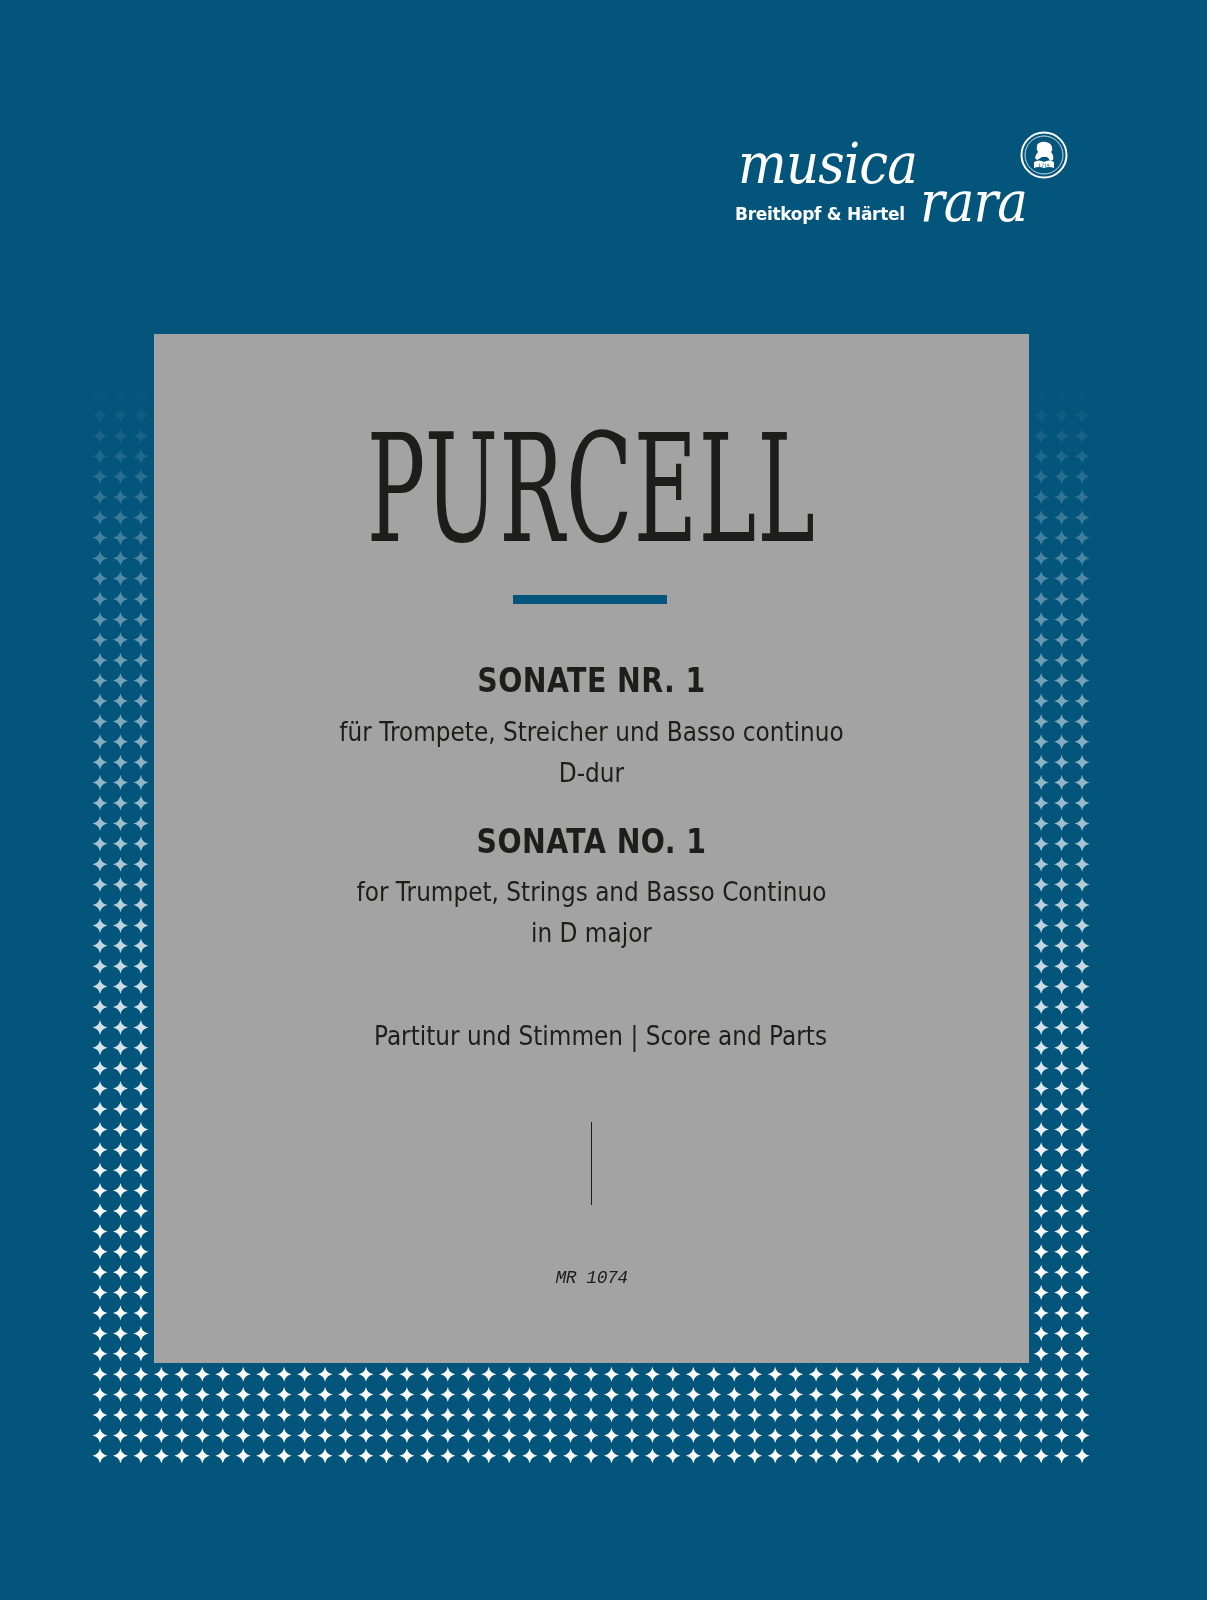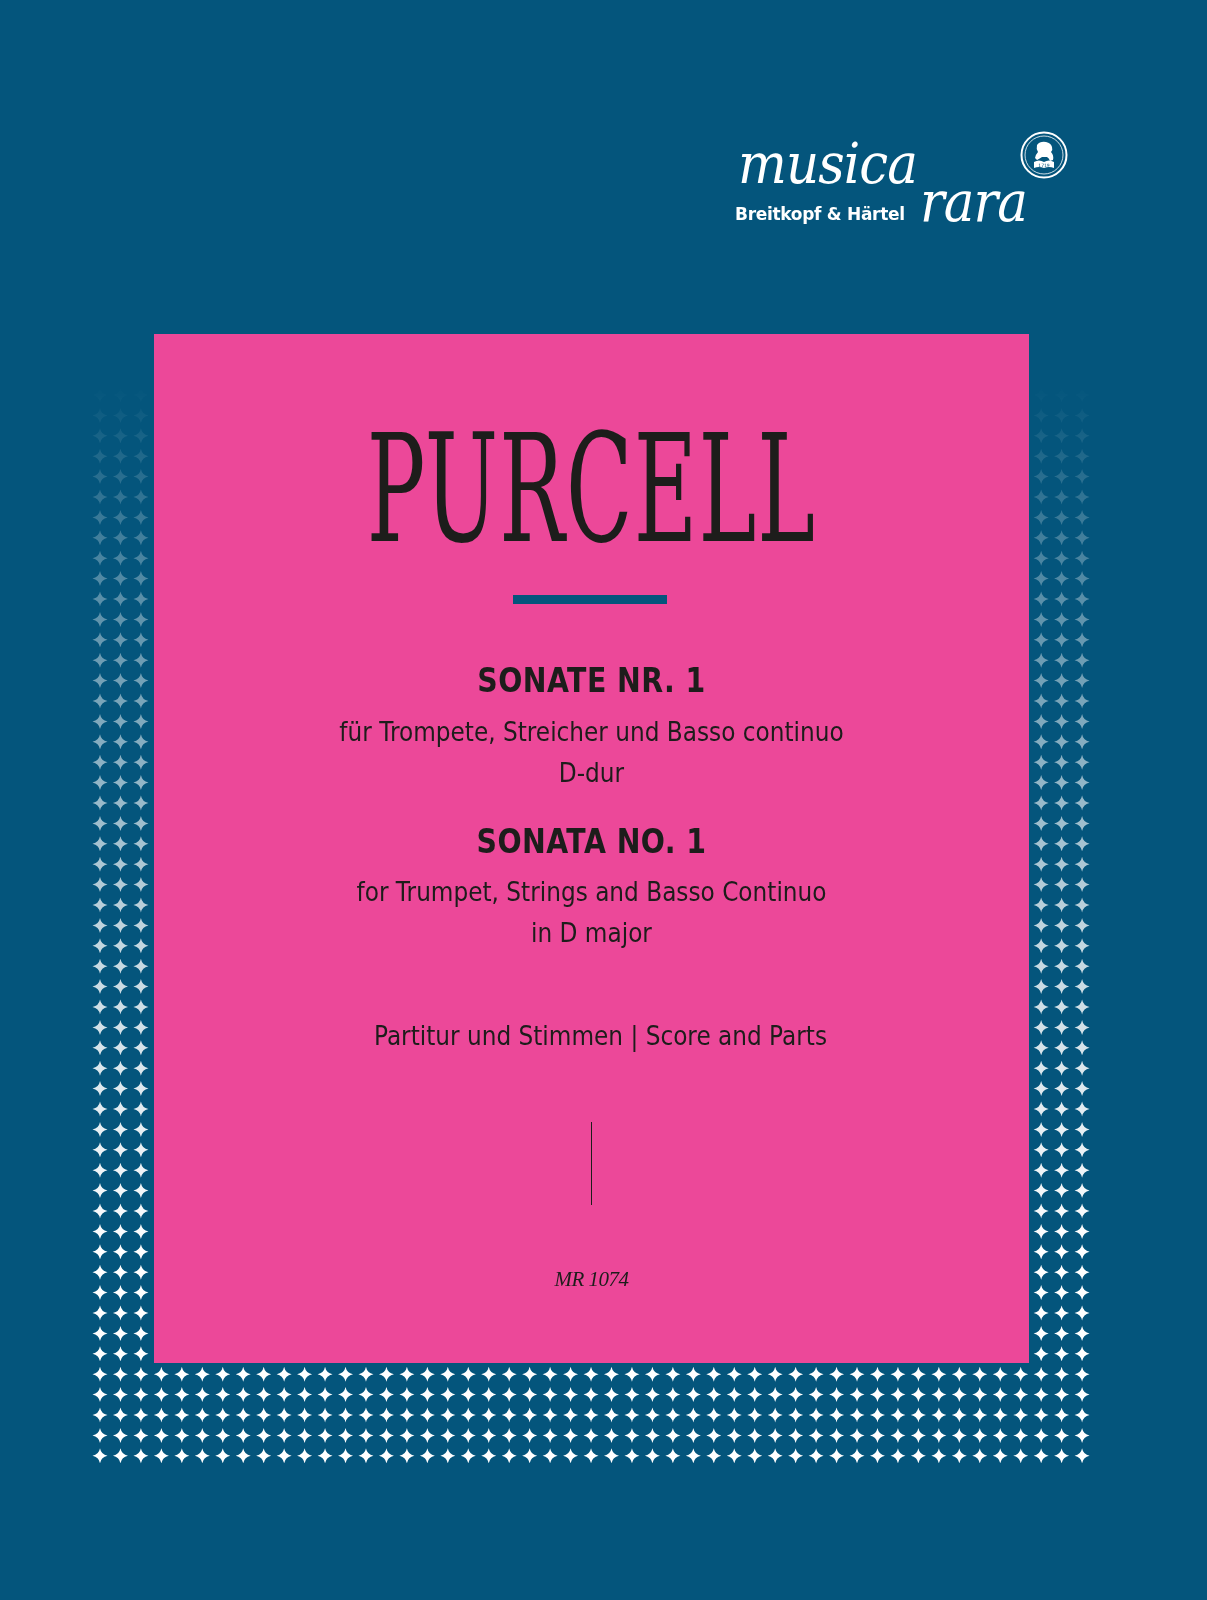--- a/index.html
+++ b/index.html
@@ -35,21 +35,21 @@
       position: absolute; left: 185px; top: 46px;
       font-family: "DejaVu Serif", serif; font-style: italic;
       font-size: 56px; color: #ffffff; letter-spacing: -1px; line-height: 1;
       transform: scaleX(0.92); transform-origin: left top;
     }
     .logo-seal { position: absolute; left: 285px; top: 3px; width: 48px; height: 48px; }
 
     
     .panel {
       position: absolute; left: 154px; top: 334px; width: 875px; height: 1029px;
-      background: #ec4899;
+      background: #a3a3a3;
     }
     .composer {
       position: absolute; left: 0; right: 0; top: 80px; text-align: center;
       font-family: "DejaVu Serif", serif; font-size: 150px; color: #1d1d1b;
       line-height: 1; letter-spacing: 2px;
       transform: scaleX(0.58); transform-origin: center top;
     }
     .rule {
       position: absolute; left: 359px; top: 261px; width: 154px; height: 9px; background: #04557c;
     }
@@ -66,21 +66,21 @@
       transform: scaleX(0.86); transform-origin: center top;
     }
     .edition {
       position: absolute; left: 18px; right: 0; text-align: center; top: 688px;
       font-family: "DejaVu Sans", sans-serif; font-size: 27px; color: #1d1d1b; line-height: 1;
       transform: scaleX(0.86); transform-origin: center top;
     }
     .vline { position: absolute; left: 437px; top: 788px; width: 1px; height: 83px; background: #1d1d1b; }
     .catalog {
       position: absolute; left: 0; right: 0; text-align: center; top: 935px;
-      font-family: Liberation Serif, serif; font-style: italic; font-size: 21px;
+      font-family: Liberation Mono, monospace; font-style: italic; font-size: 18px;
       color: #1d1d1b; line-height: 1; letter-spacing: -0.5px;
     }
   </style>
 </head>
 <body>
 
 <div class="cover">
 
   <div class="pattern">
     <svg id="pattern-svg" width="1010" height="1085" viewBox="0 0 1010 1085" xmlns="http://www.w3.org/2000/svg">

